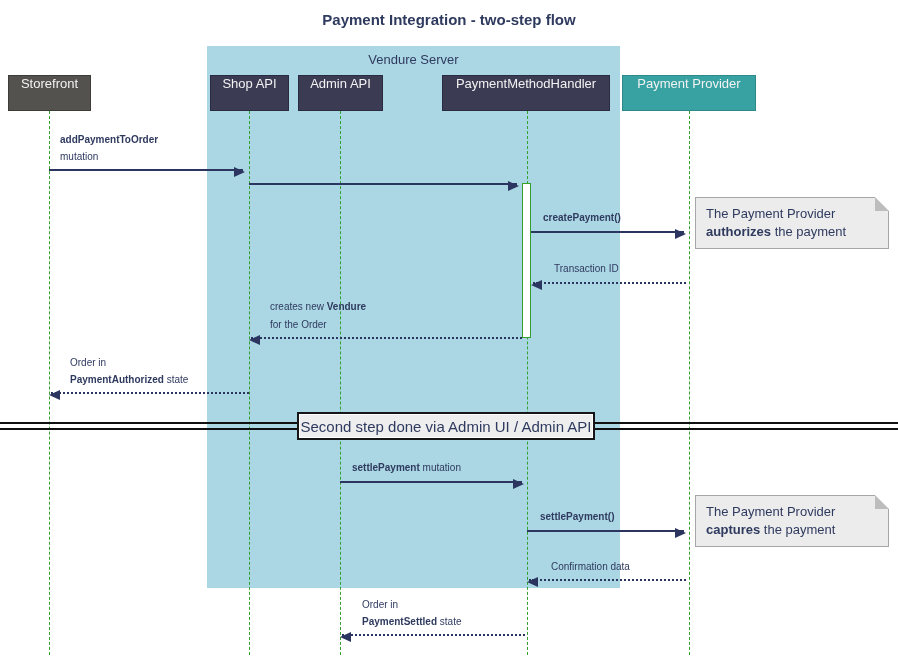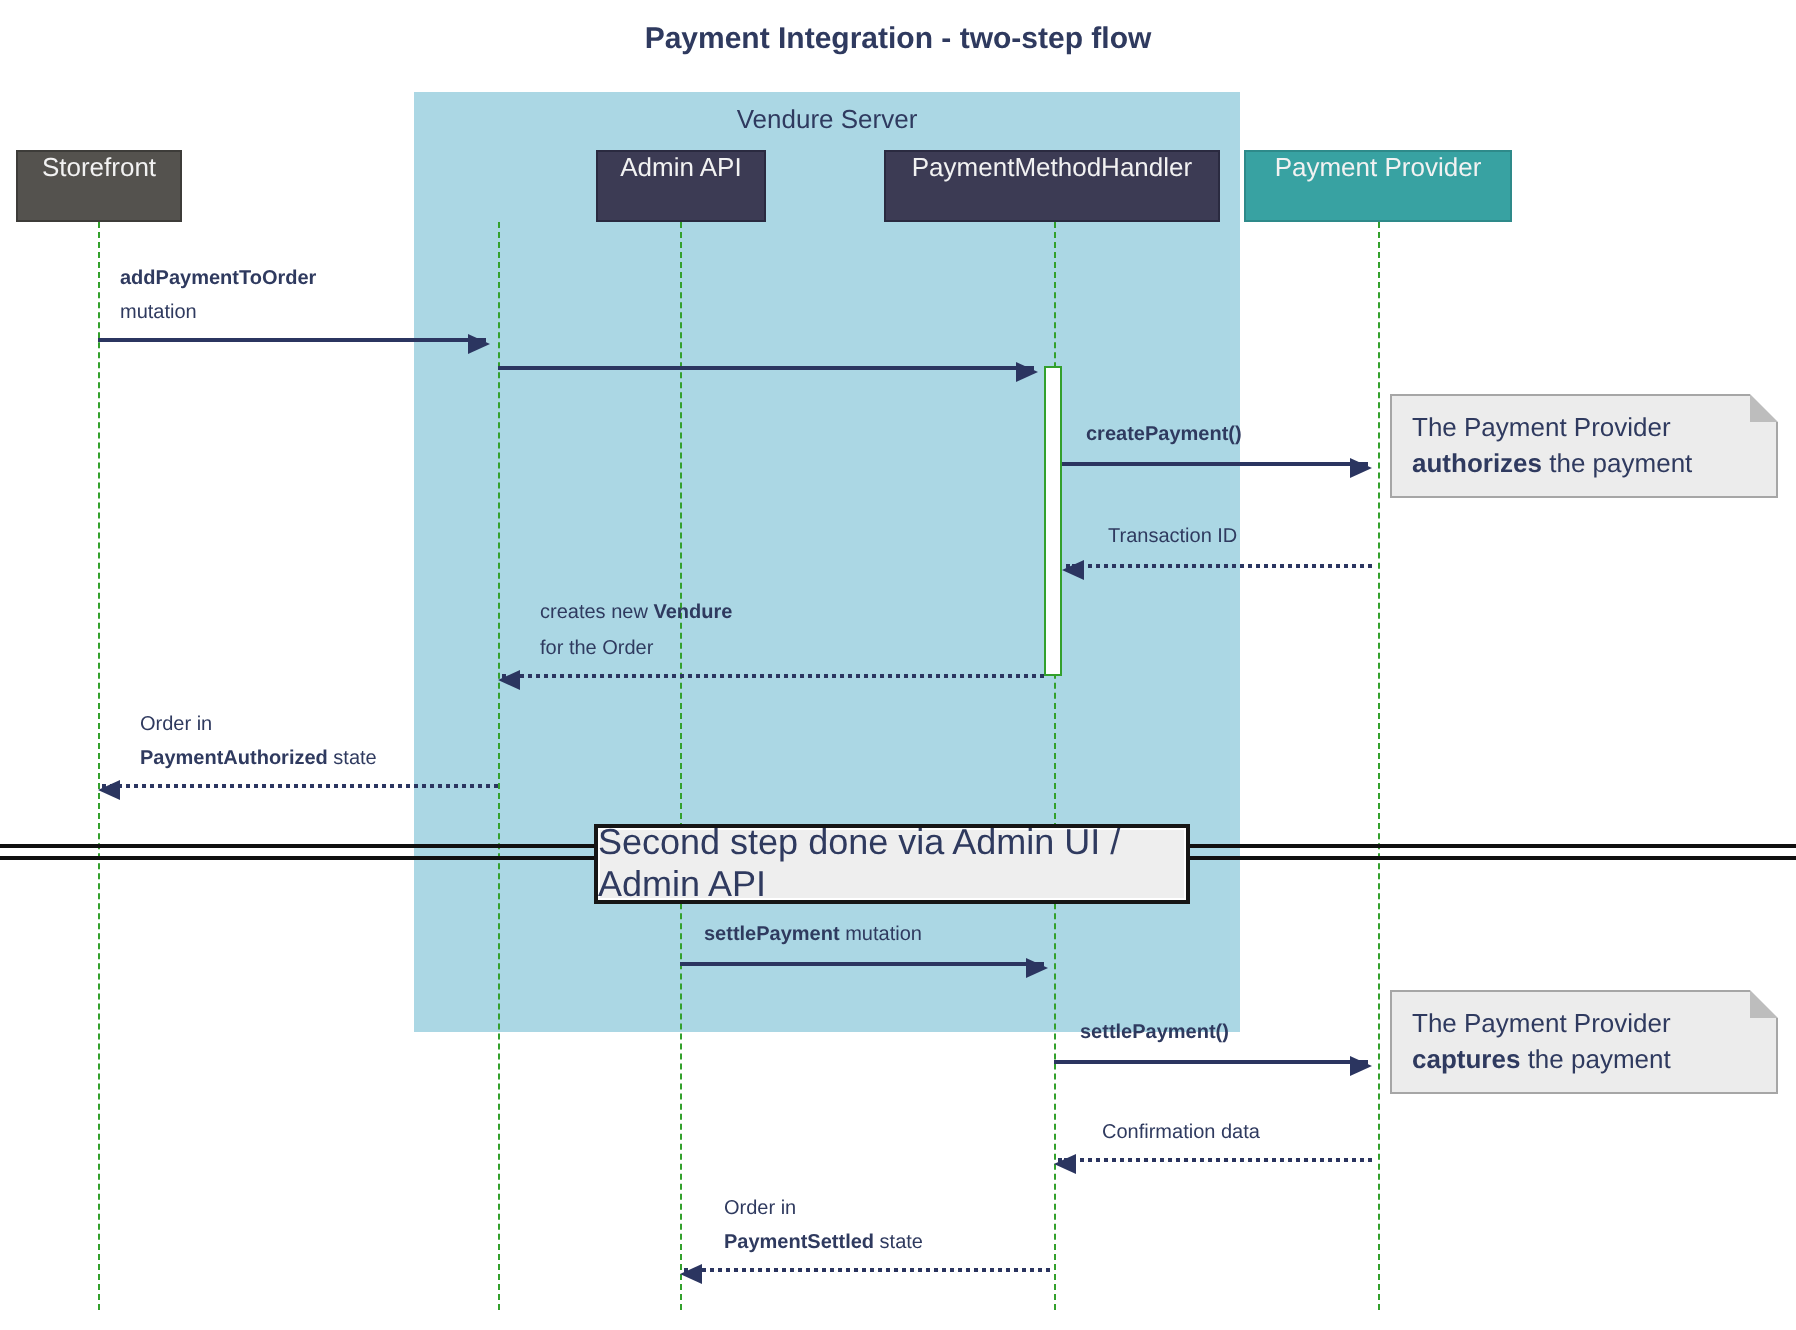--- a/index.html
+++ b/index.html
@@ -5,21 +5,21 @@
   html,body{margin:0;padding:0;background:#fff;}
   .canvas{
     position:relative;width:898px;height:665px;background:#fff;
     font-family:Liberation Sans, sans-serif;overflow:hidden;
   }
   .title{
     position:absolute;left:0;right:0;top:11px;text-align:center;
     font-size:15px;font-weight:bold;color:var(--text);
   }
   .container-box{
-    position:absolute;left:207px;top:46px;width:413px;height:470px;
+    position:absolute;left:207px;top:46px;width:413px;height:542px;
     background:var(--container-blue);
   }
   .container-label{
     position:absolute;left:0;right:0;top:6px;text-align:center;
     font-size:13px;color:var(--text);
   }
   .lifeline{
     position:absolute;top:111px;height:544px;width:0;
     border-left:1px dashed var(--lifeline);
   }
@@ -52,25 +52,25 @@
   }
   .note-fold{
     position:absolute;top:-1px;right:-1px;width:0;height:0;border-style:solid;
     border-width:0 14px 14px 0;
     border-color:#ffffff #ffffff #bdbdbd #bdbdbd;
   }
   .divider-line{
     position:absolute;left:0;width:898px;height:0;border-top:2px solid #101010;
   }
   .divider-box{
-    position:absolute;left:297px;top:412px;width:298px;height:40px;box-sizing:border-box;
+    position:absolute;left:297px;top:412px;width:298px;height:28px;box-sizing:border-box;
     background:var(--divider-bg);border:2px solid var(--divider-border);
     box-shadow:inset 0 0 0 1px #ffffff;
     display:flex;align-items:center;justify-content:center;
-    font-size:18px;color:var(--text);
+    font-size:15px;color:var(--text);
   }
 </style>
 </head>
 <body>
 
 <div class="canvas">
 
   <div class="title">Payment Integration - two-step flow</div>
 
   <div class="container-box">
@@ -78,20 +78,23 @@
   </div>
 
   <div class="lifeline" style="left:49px"></div>
   <div class="lifeline" style="left:249px"></div>
   <div class="lifeline" style="left:340px"></div>
   <div class="lifeline" style="left:527px"></div>
   <div class="lifeline" style="left:689px"></div>
 
   <div class="participant p-gray" style="left:8px;width:83px">
     <span>Storefront</span>
+  </div>
+  <div class="participant p-navy" style="left:210px;width:79px">
+    <span>Shop API</span>
   </div>
   <div class="participant p-navy" style="left:298px;width:85px">
     <span>Admin API</span>
   </div>
   <div class="participant p-navy" style="left:442px;width:168px">
     <span>PaymentMethodHandler</span>
   </div>
   <div class="participant p-teal" style="left:622px;width:134px">
     <span>Payment Provider</span>
   </div>

